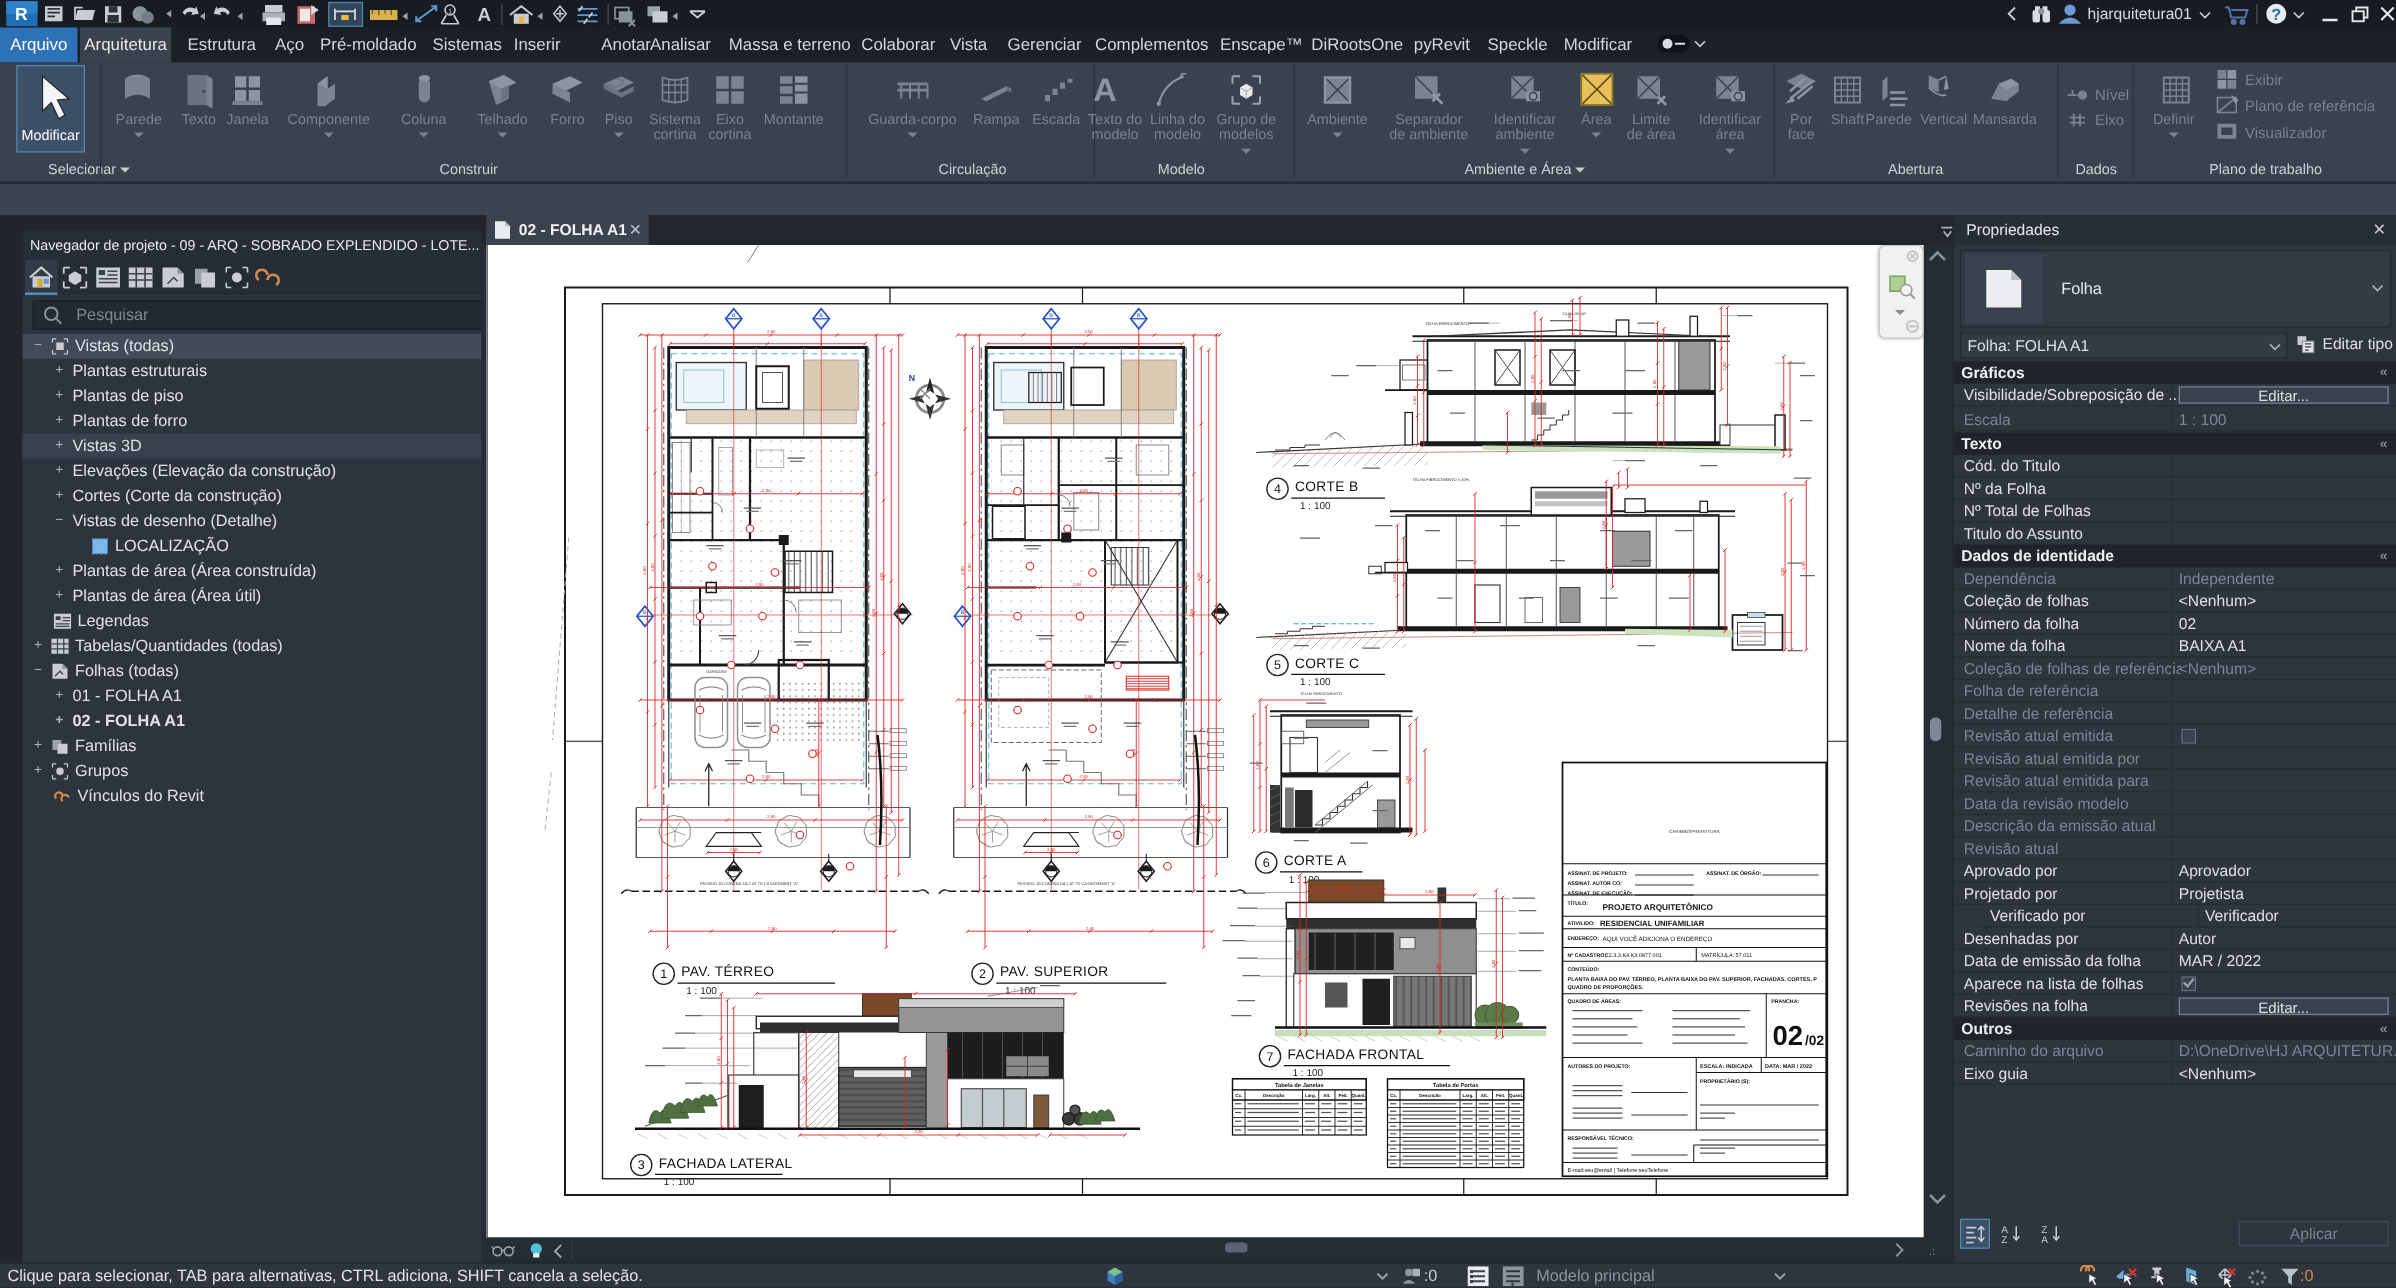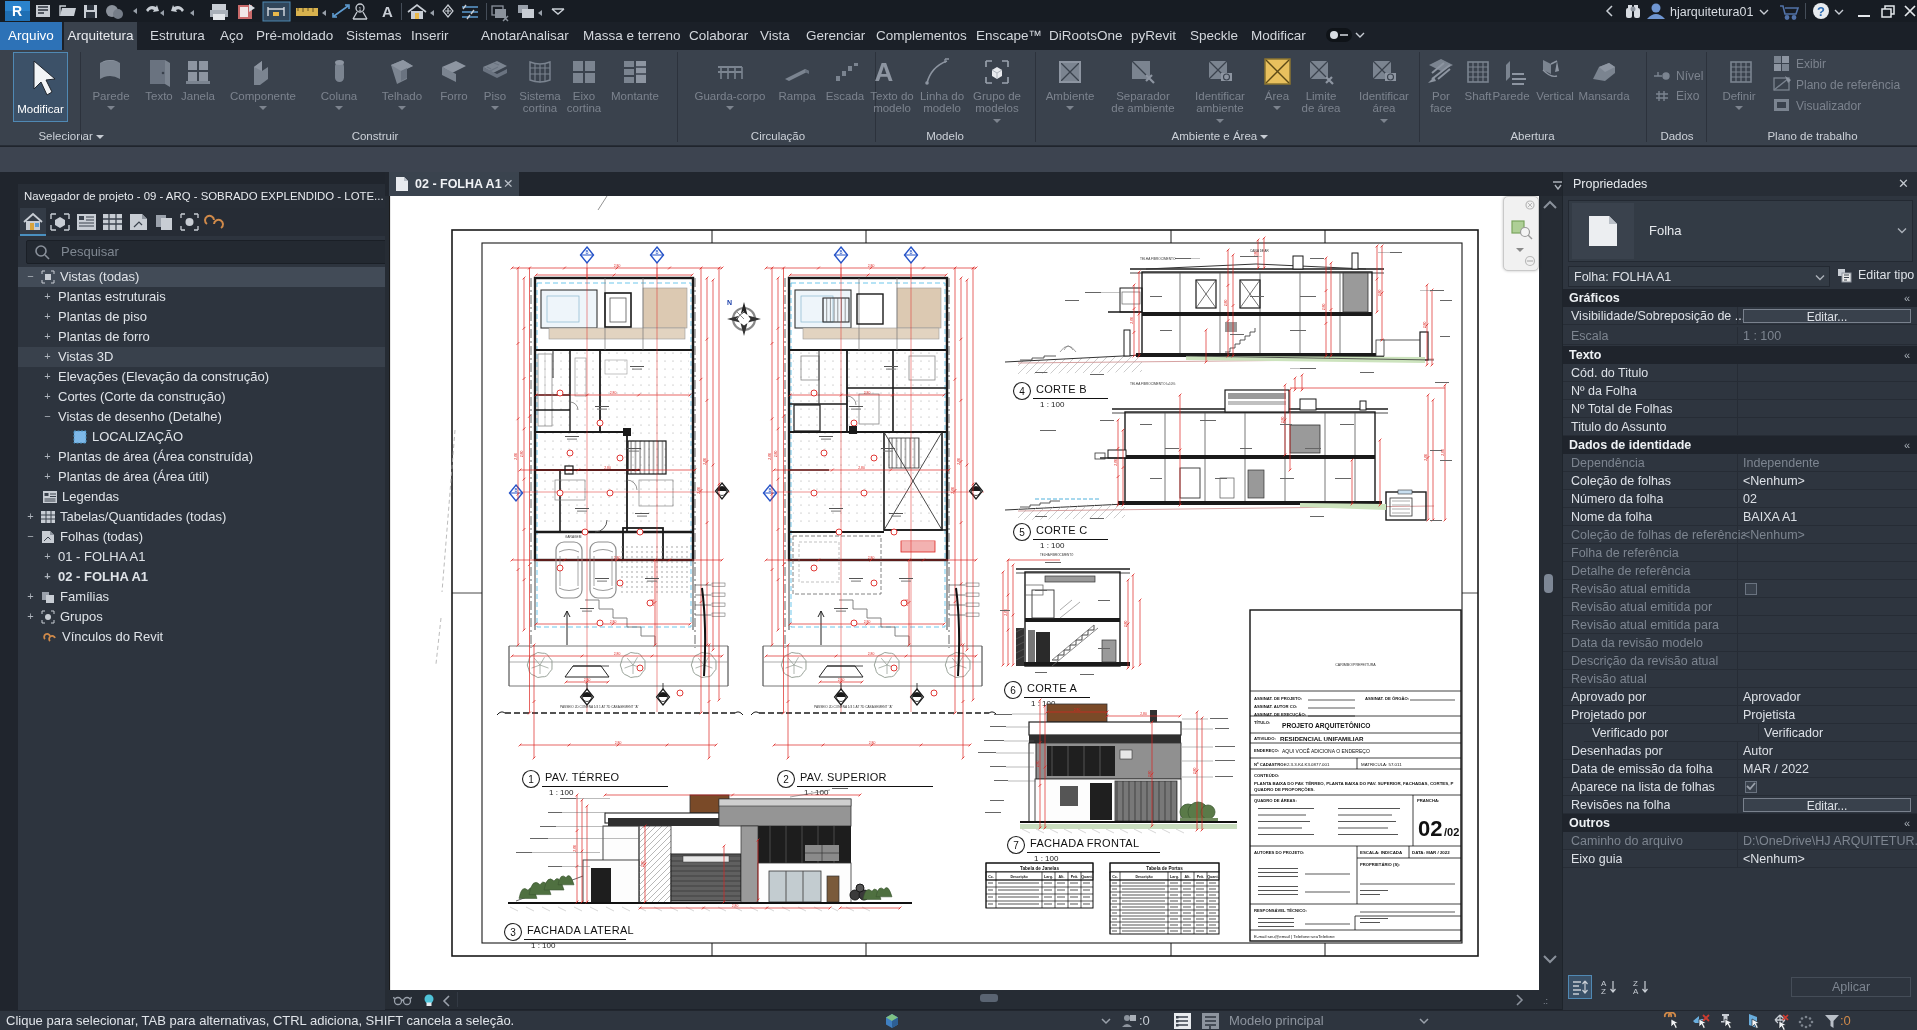--- a/index.html
+++ b/index.html
@@ -2027,21 +2027,21 @@
         </div>
         <div class="prow" style="top:444px;">
           <span class="lab gray">Revisão atual emitida para</span>
           <span class="vline"></span>
         </div>
         <div class="prow" style="top:462px;">
           <span class="lab gray">Data da revisão modelo</span>
           <span class="vline"></span>
         </div>
         <div class="prow" style="top:480px;">
-          <span class="lab gray">Descrição da revisão atual</span>
+          <span class="lab gray">Descrição da emissão atual</span>
           <span class="vline"></span>
         </div>
         <div class="prow" style="top:498px;">
           <span class="lab gray">Revisão atual</span>
           <span class="vline"></span>
         </div>
         <div class="prow" style="top:516px;">
           <span class="lab ">Aprovado por</span>
           <span class="vline"></span>
           <span class="val ">Aprovador</span>

